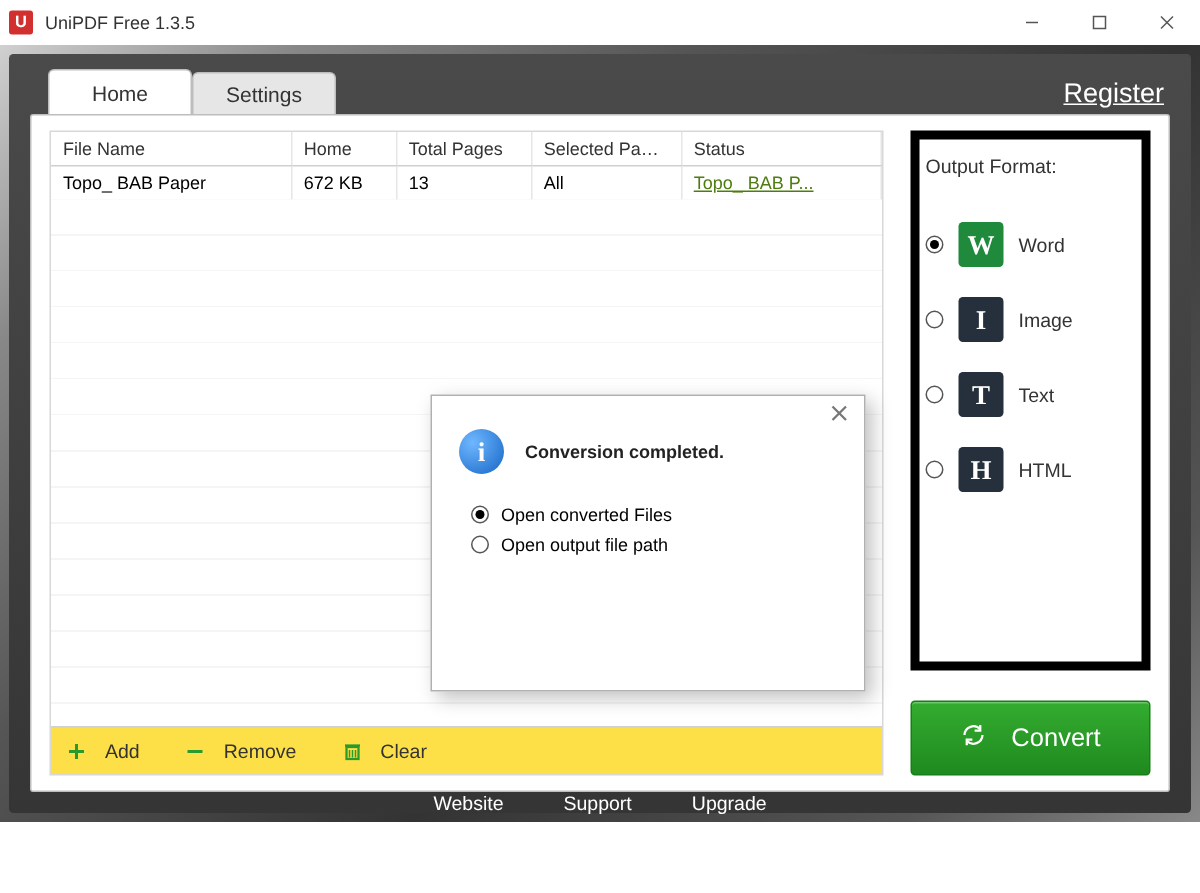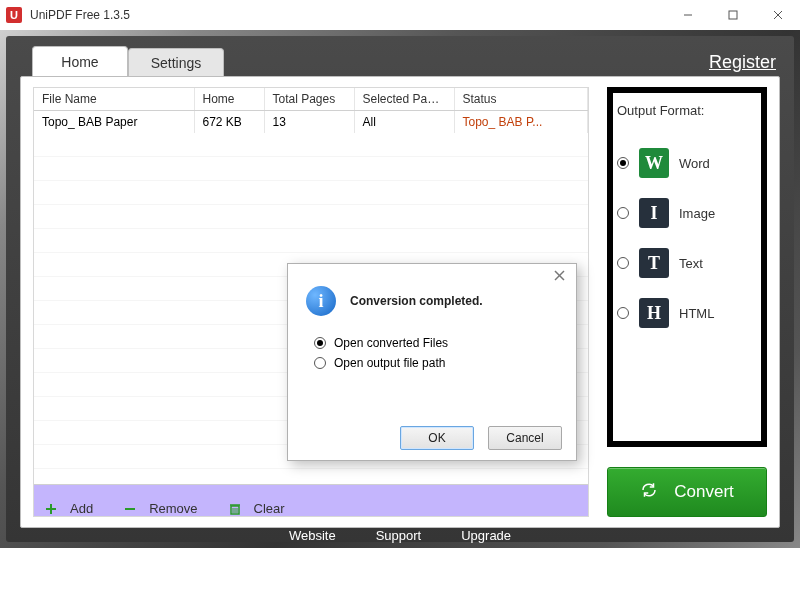--- a/index.html
+++ b/index.html
@@ -118,34 +118,34 @@
   }
   table.filegrid th {
     color: #333; font-weight: normal;
     border-bottom: 1px solid #d0d0d0;
     background: #fff;
   }
   .grid-body {
     flex: 1;
     background: repeating-linear-gradient(#fff,#fff 23px,#f5f5f5 23px,#f5f5f5 24px);
   }
-  .status-link { color: #c2410c; }
+  .status-link { color: #4d7c0f; text-decoration: underline; }
   
   .col-name { width: 160px; }
   .col-size { width: 70px; }
   .col-pages { width: 90px; }
   .col-sel { width: 100px; }
   .col-status { width: auto; }
   
   .table-footer {
     height: 32px;
-    background: #c4b5fd;
+    background: #fde047;
     border-top: 1px solid #d0d0d0;
     display: flex;
-    align-items: flex-end;
+    align-items: center;
     gap: 30px;
     padding: 0 10px;
   }
   .tf-btn {
     display: flex; align-items: center; gap: 12px;
     font-size: 13px; color: #333;
   }
   .tf-icon {
     width: 14px; height: 14px;
     display:flex; align-items:center; justify-content:center;
@@ -414,24 +414,20 @@
           </div>
           <div class="opt-row">
             <span class="opt-radio checked"></span>
             <span>Open converted Files</span>
           </div>
           <div class="opt-row">
             <span class="opt-radio"></span>
             <span>Open output file path</span>
           </div>
         </div>
-        <div class="modal-footer">
-          <div class="dlg-btn primary">OK</div>
-          <div class="dlg-btn">Cancel</div>
-        </div>
       </div>
 
     </div>
 
     <div class="bottom-links">
       <a>Website</a>
       <a>Support</a>
       <a>Upgrade</a>
     </div>
 

